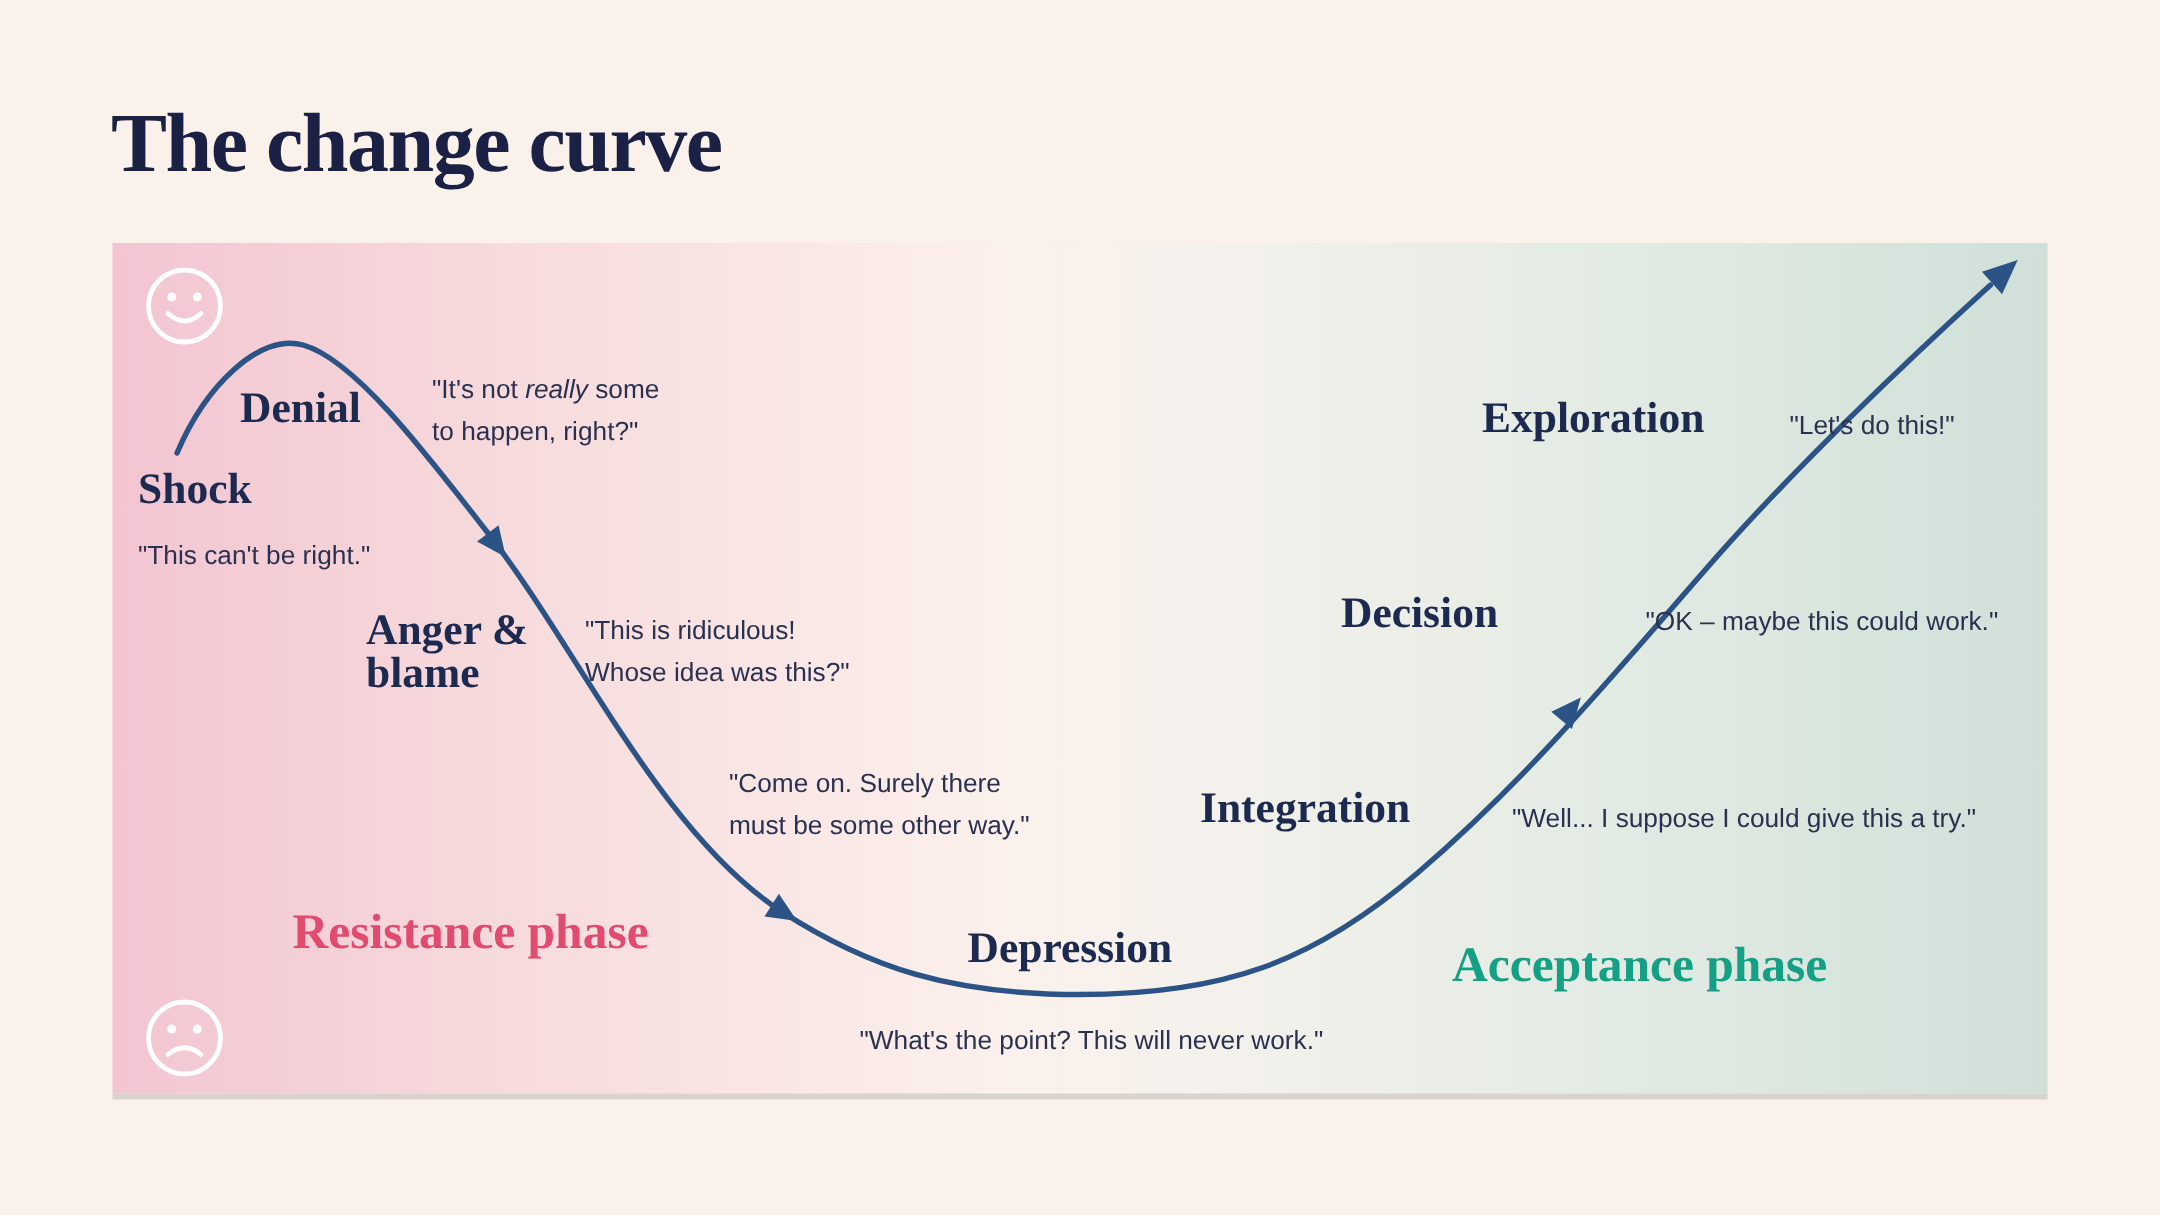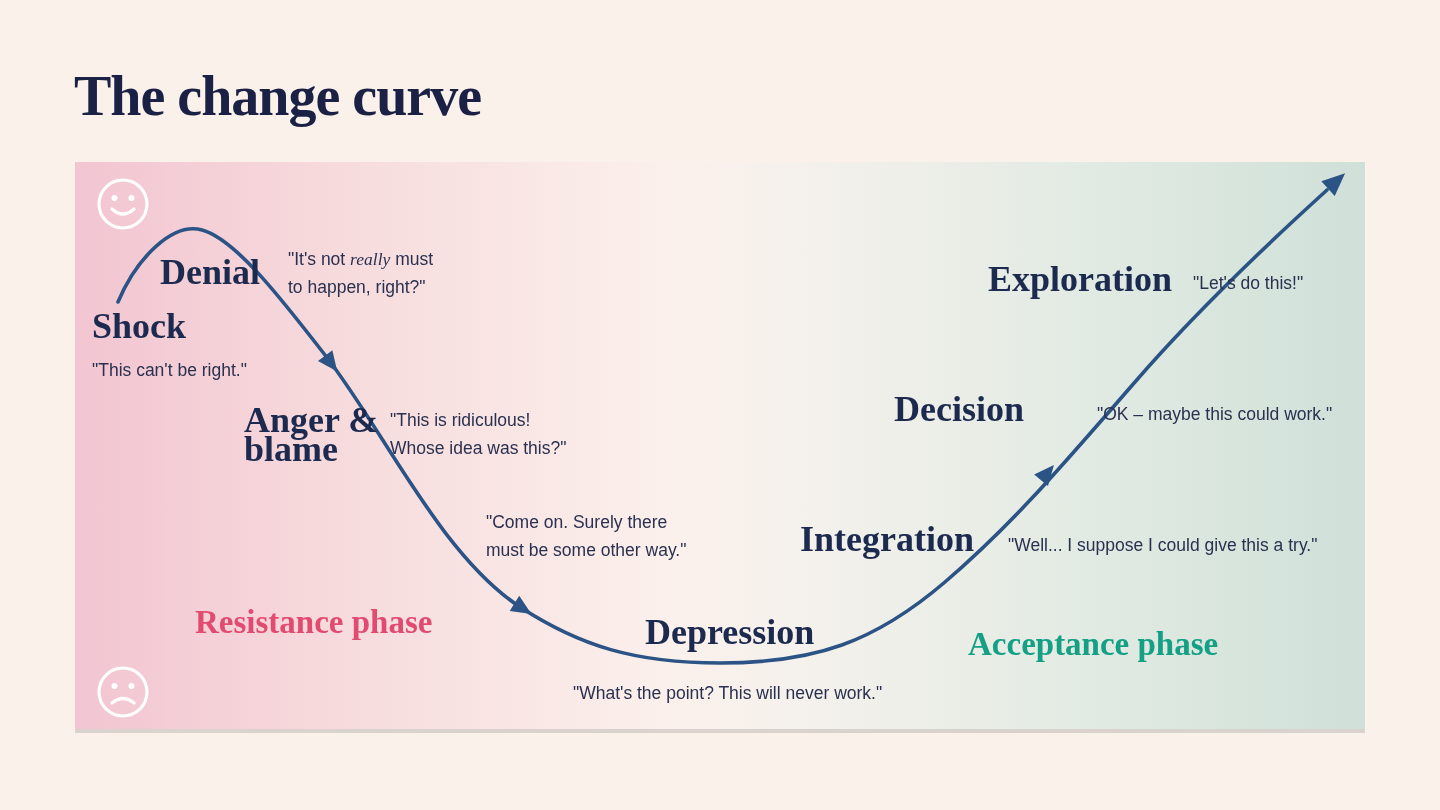--- a/index.html
+++ b/index.html
@@ -25,29 +25,29 @@
       #f5f1ec 56%, #e2ebe3 78%, #cfe0d8 100%);
     border-bottom: 4px solid #d9d2cd;
   }
   .curve-svg { position: absolute; left: 0; top: 0; width: 1290px; height: 571px; }
   .face-icon { position: absolute; width: 54px; height: 54px; }
   .face-smiley { left: 21px; top: 15px; }
   .face-sad { left: 21px; top: 503px; }
   .stage-name {
     position: absolute;
     font-family: "Liberation Serif", serif;
-    font-weight: 800; font-size: 36px; line-height: 29px;
+    font-weight: 800; font-size: 29px; line-height: 29px;
     color: #1b2a4e; white-space: pre-line;
   }
   .quote {
     position: absolute;
     font-size: 17.5px; line-height: 28px;
     color: #2a3150; white-space: pre-line;
   }
-  .quote em { font-style: italic; font-family: Liberation Serif, serif; }
+  .quote em { font-style: italic; }
   .phase-label {
     position: absolute;
     font-family: "Liberation Serif", serif;
     font-weight: 800; font-size: 33px;
   }
   .phase-resistance { left: 92px; top: 442px; color: #e24b70; margin-left: 28px; }
   .phase-acceptance { left: 893px; top: 464px; color: #14a085; }
 
   .pos-denial-name { left: 85px; top: 96px; }
   .pos-denial-quote { left: 213px; top: 83px; }
@@ -101,21 +101,21 @@
       <circle cx="27" cy="27" r="24" fill="none" stroke="#ffffff" stroke-width="3.2"></circle>
       <circle cx="18.5" cy="21" r="3" fill="#ffffff"></circle>
       <circle cx="35.5" cy="21" r="3" fill="#ffffff"></circle>
       <path d="M 16 38 Q 27 29 38 38" fill="none" stroke="#ffffff" stroke-width="3.2" stroke-linecap="round"></path>
     </svg>
 
     <div class="stage-name pos-shock-name">Shock</div>
     <div class="quote pos-shock-quote">"This can't be right."</div>
 
     <div class="stage-name pos-denial-name">Denial</div>
-    <div class="quote pos-denial-quote"><span>"It's not </span><em>really</em><span> must</span><br><span>to happen, right?"</span></div>
+    <div class="quote pos-denial-quote"><span>"It's not </span><em>really</em><span> some</span><br><span>to happen, right?"</span></div>
 
     <div class="stage-name pos-anger-name">Anger &amp;
 blame</div>
     <div class="quote pos-anger-quote">"This is ridiculous!
 Whose idea was this?"</div>
 
     <div class="quote pos-fear-quote">"Come on. Surely there
 must be some other way."</div>
 
     <div class="stage-name pos-depression-name">Depression</div>

